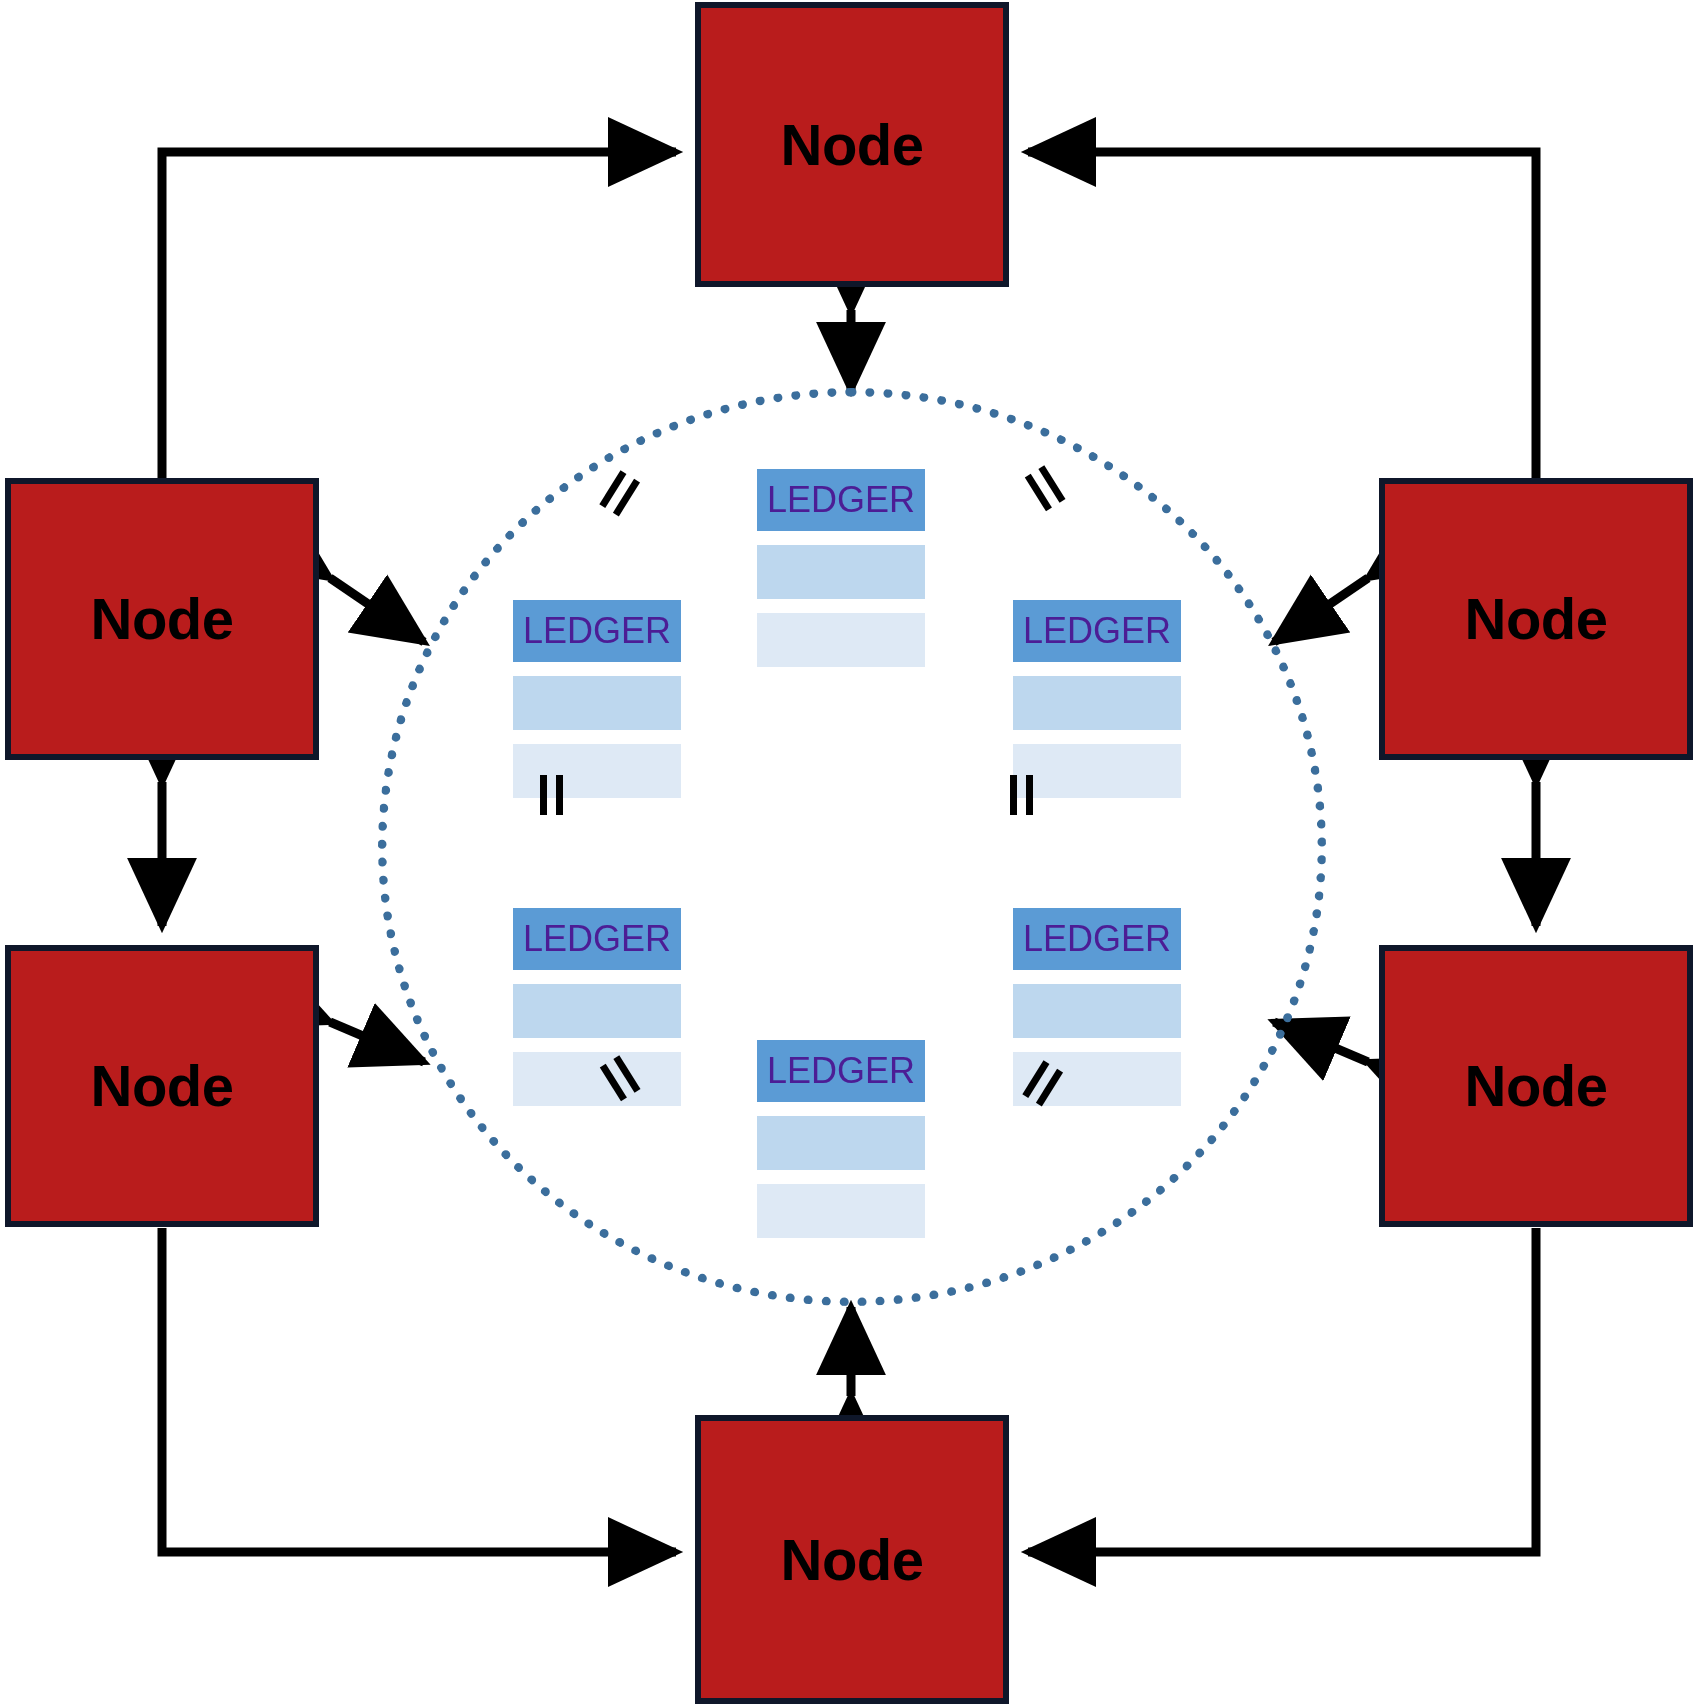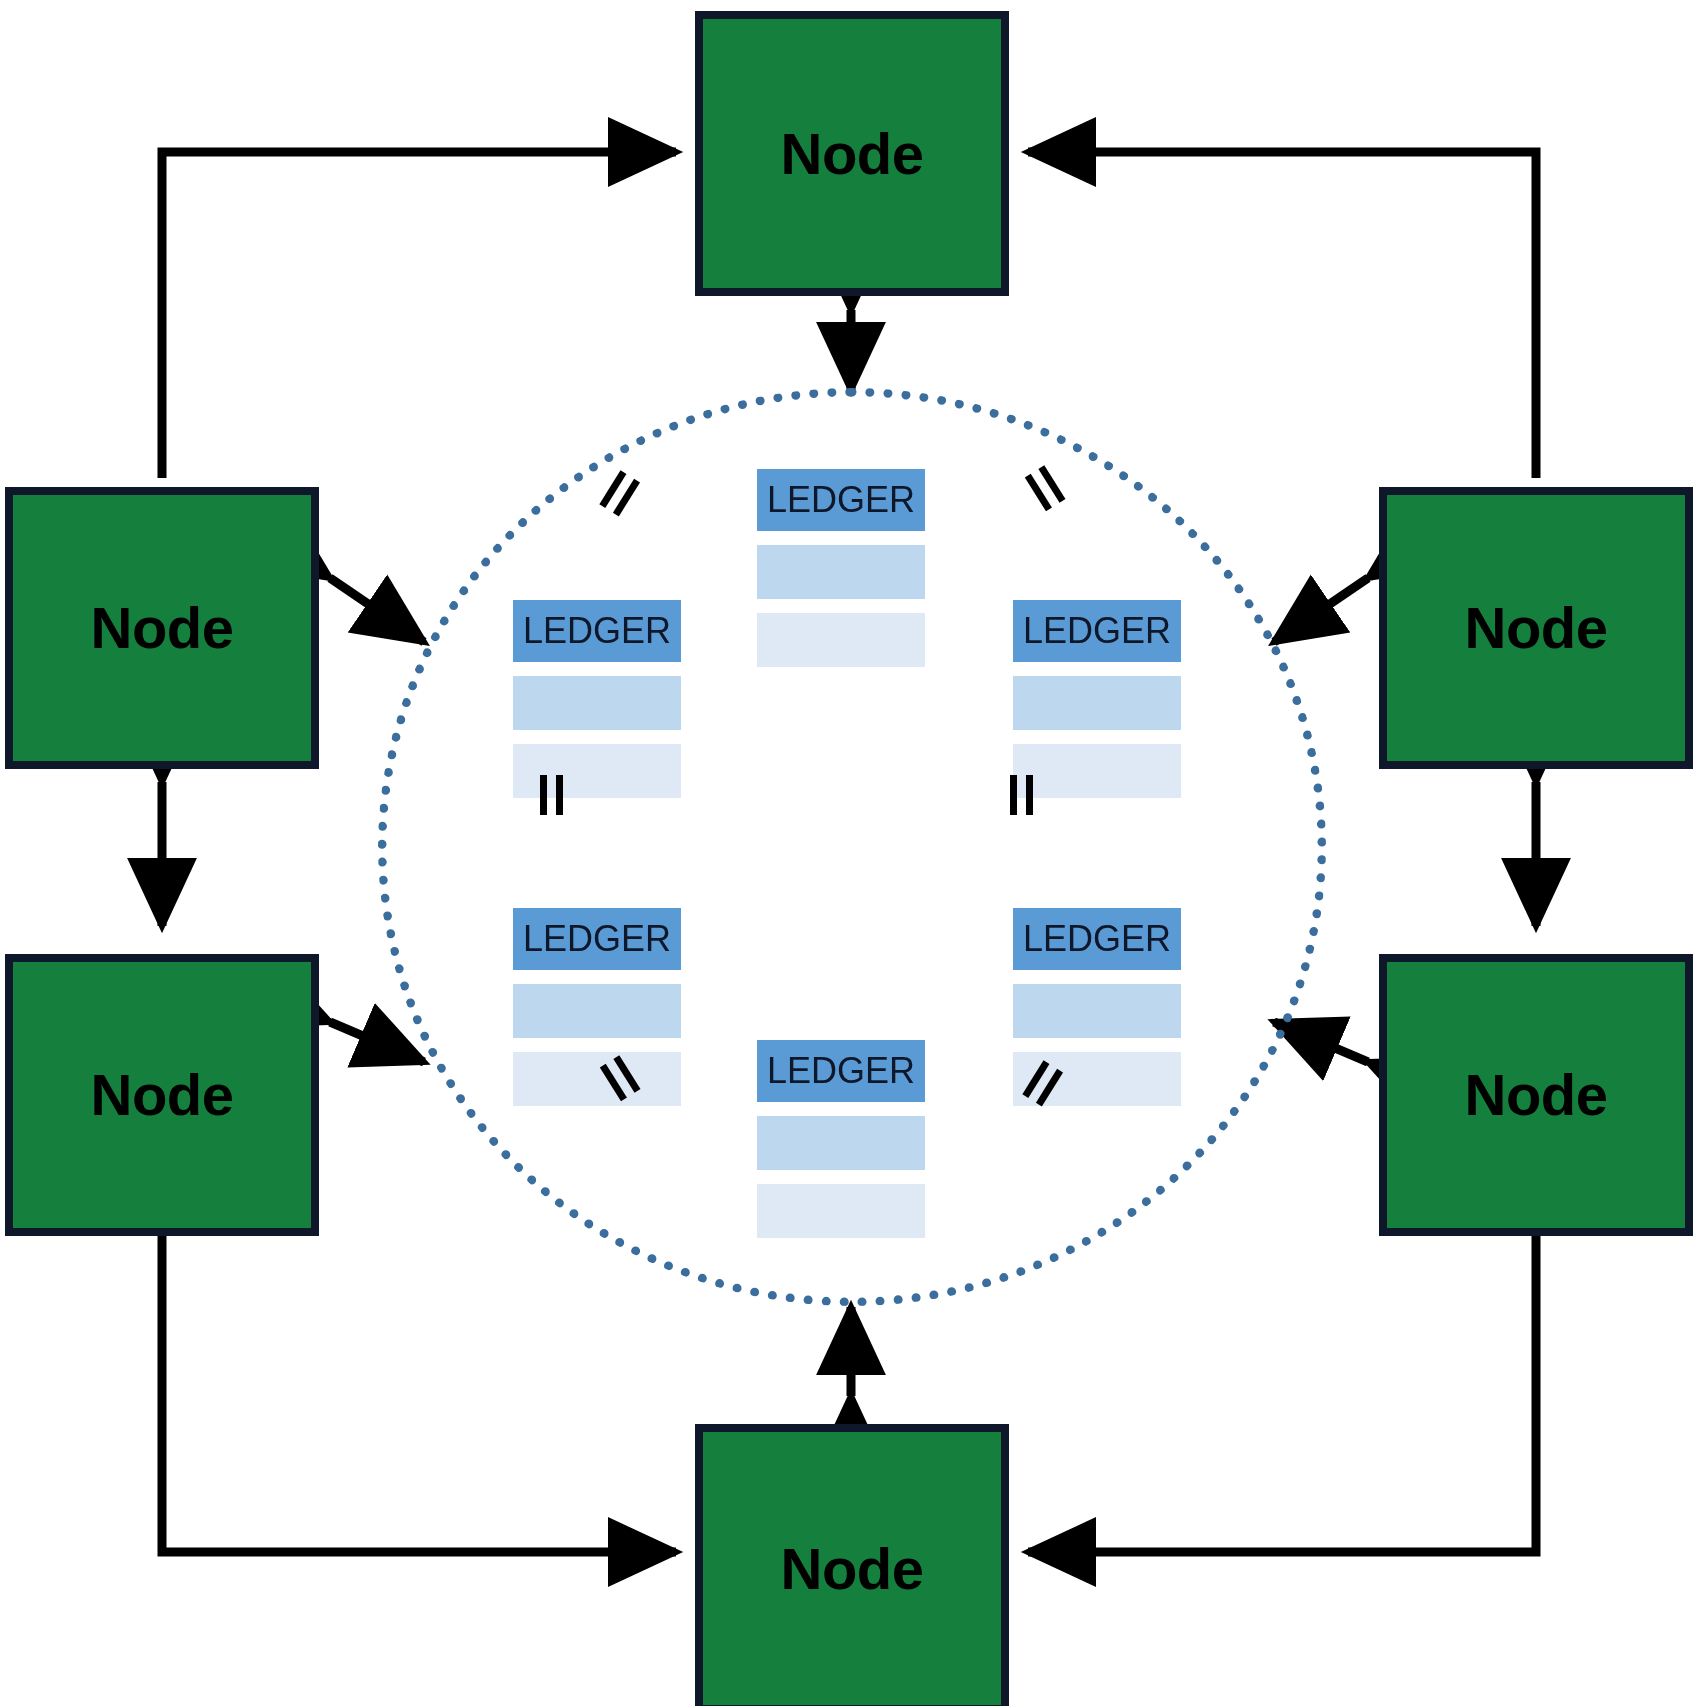--- a/index.html
+++ b/index.html
@@ -19,27 +19,26 @@
   }
   #edges {
     position: absolute;
     left: 0;
     top: 0;
     width: 1698px;
     height: 1706px;
   }
   .node {
     position: absolute;
-    background: #15803d;
-    border: 8px solid #0f172a;
+    background: #b91c1c;
+    border: 6px solid #0f172a;
     box-sizing: border-box;
     display: flex;
     align-items: center;
     justify-content: center;
-    margin-top: 9px;
   }
   .node-label {
     font-family: "Liberation Sans", sans-serif;
     font-weight: bold;
     font-size: 58px;
     color: #000000;
     letter-spacing: -0.5px;
     line-height: 1;
   }
   .circle {
@@ -49,21 +48,21 @@
     box-sizing: border-box;
     background: transparent;
   }
   .ledger {
     position: absolute;
     width: 168px;
   }
   .ledger-head {
     height: 62px;
     background: #5b9bd5;
-    color: #0f172a;
+    color: #4c1d95;
     font-family: "Liberation Sans", sans-serif;
     font-size: 36px;
     font-weight: normal;
     display: flex;
     align-items: center;
     justify-content: center;
     letter-spacing: 0px;
     box-sizing: border-box;
   }
   .ledger-row {

